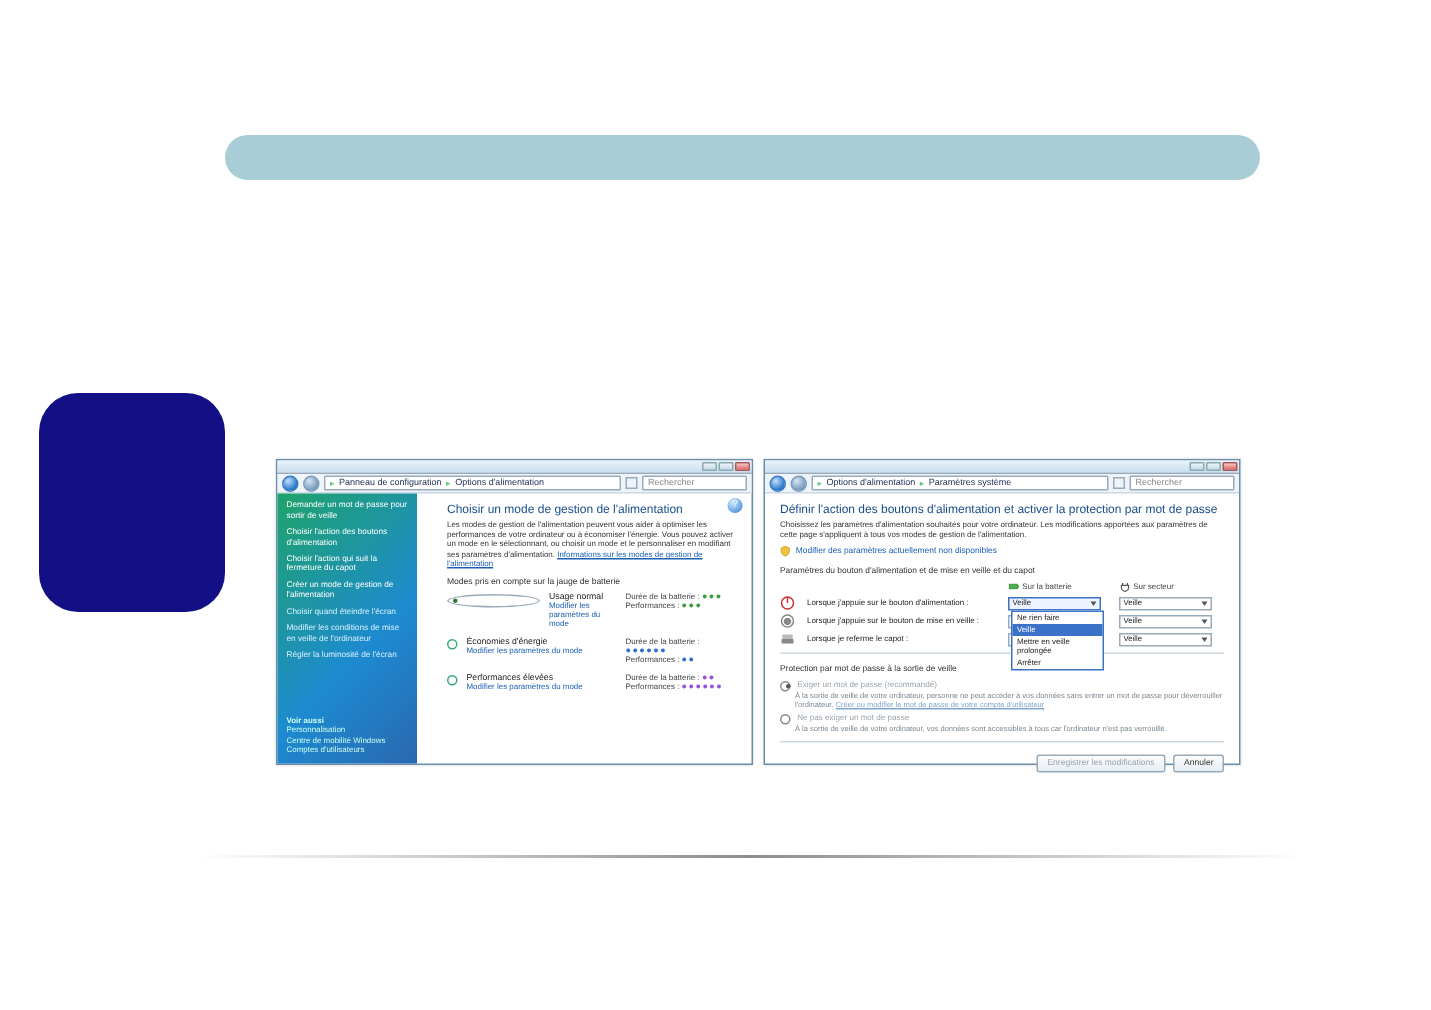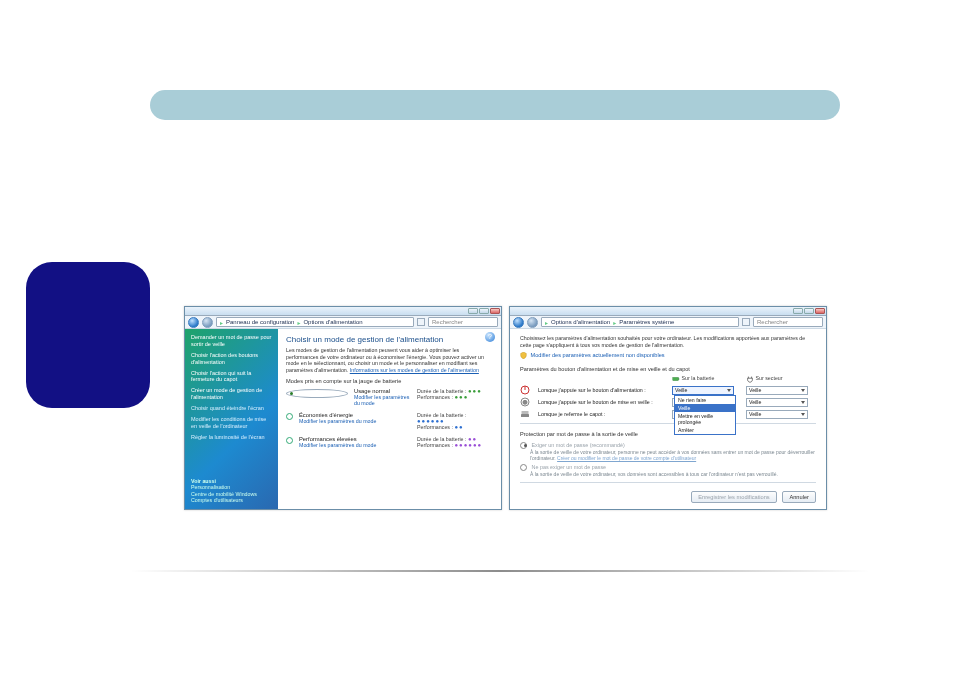--- a/index.html
+++ b/index.html
@@ -12,21 +12,21 @@
   .win { position: absolute; width: 318px; height: 204px; border: 1px solid #6b8ea8; background: #fff; font-size: 6px; color: #222; box-shadow: 0 0 2px rgba(0,0,0,.2); }
   .win .titlebar { height: 9px; background: linear-gradient(#eaf3fb,#c9def0); border-bottom: 1px solid #9ab; position: relative; }
   .winbtns { position: absolute; right: 1px; top: 1px; display: flex; gap: 1px; }
   .winbtn { width: 10px; height: 6px; background: linear-gradient(#f6c9c2,#d66); border: 1px solid #a55; border-radius: 1px; }
   .winbtn.min,.winbtn.max { background: linear-gradient(#eef5fb,#c3d8ea); border-color:#8aa; }
   .addrrow { height: 13px; display: flex; align-items: center; gap: 3px; padding: 1px 3px; border-bottom: 1px solid #cdd9e4; background:#eef4fa; }
   .navbtn { width: 11px; height: 11px; border-radius: 50%; background: radial-gradient(circle at 35% 30%, #bfe0ff, #2a78c8 70%); border:1px solid #3a7cc0; }
   .addrbar { flex: 1; height: 10px; background: #fff; border: 1px solid #9ab; border-radius: 1px; display:flex; align-items:center; padding:0 3px; gap:3px; color:#235; }
   .addrdrop { width:8px; height:8px; border:1px solid #9ab; background:#eef4fa;}
   .searchbox { width: 70px; height: 10px; background: #fff; border: 1px solid #9ab; border-radius: 1px; display:flex; align-items:center; padding:0 3px; color:#888; }
-  .body { display:flex; height: calc(100% - 22px); }
+  .body { display:flex; height: calc(100% - 22px); gap: 12px; }
   .sidebar { width: 93px; background: linear-gradient(135deg,#1fa36a 0%, #1d8ad0 60%, #2a68b0 100%); color:#fff; padding:5px 6px; display:flex; flex-direction:column; gap:4px; }
   .sidebar a { color:#fff; font-size:5.5px; line-height:1.25; display:block; }
   .sidebar a.dim { color:#d8f0ff; }
   .sidebar .sep { flex:1; }
   .sidebar .sec2 a { color:#cfe; font-size:5.3px; }
   .content { flex:1; padding:6px 8px; overflow:hidden; }
   h1.cp { font-size:8px; font-weight:normal; color:#1a4e8a; margin-bottom:3px; }
   p.desc { font-size:5.3px; color:#333; line-height:1.25; margin-bottom:2px;}
   a.inline { color:#1a5fb4; text-decoration:underline; }
   .subhead { font-size:5.7px; color:#333; margin:5px 0 4px; }
@@ -187,20 +187,21 @@
       <span class="chev">▸</span>
       <span>Options d'alimentation</span>
       <span class="chev">▸</span>
       <span>Paramètres système</span>
     </div>
     <div class="addrdrop"></div>
     <div class="searchbox">Rechercher</div>
   </div>
 
   <div class="content2">
+    <h1 class="cp">Définir l'action des boutons d'alimentation et activer la protection par mot de passe</h1>
     <p class="desc">Choisissez les paramètres d'alimentation souhaités pour votre ordinateur. Les modifications apportées aux paramètres de cette page s'appliquent à tous vos modes de gestion de l'alimentation.</p>
     <div class="linkline">
       <svg class="shield" viewBox="0 0 10 10">
         <path d="M5 0 L9 2 V5 C9 8 5 10 5 10 C5 10 1 8 1 5 V2 Z" fill="#f0c040" stroke="#b08000" stroke-width="0.5"></path>
       </svg>
       <span>Modifier des paramètres actuellement non disponibles</span>
     </div>
 
     <div class="group">Paramètres du bouton d'alimentation et de mise en veille et du capot</div>
 

